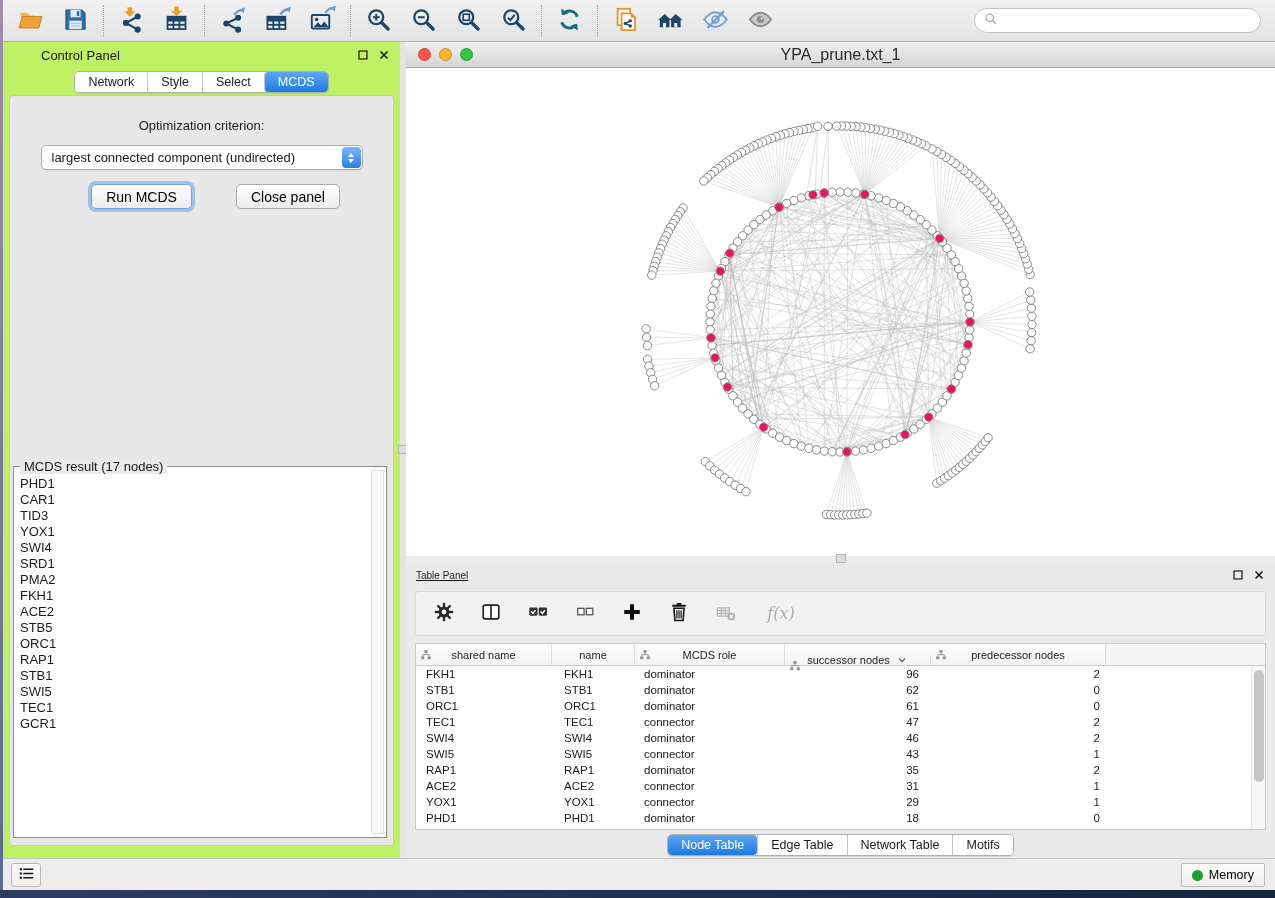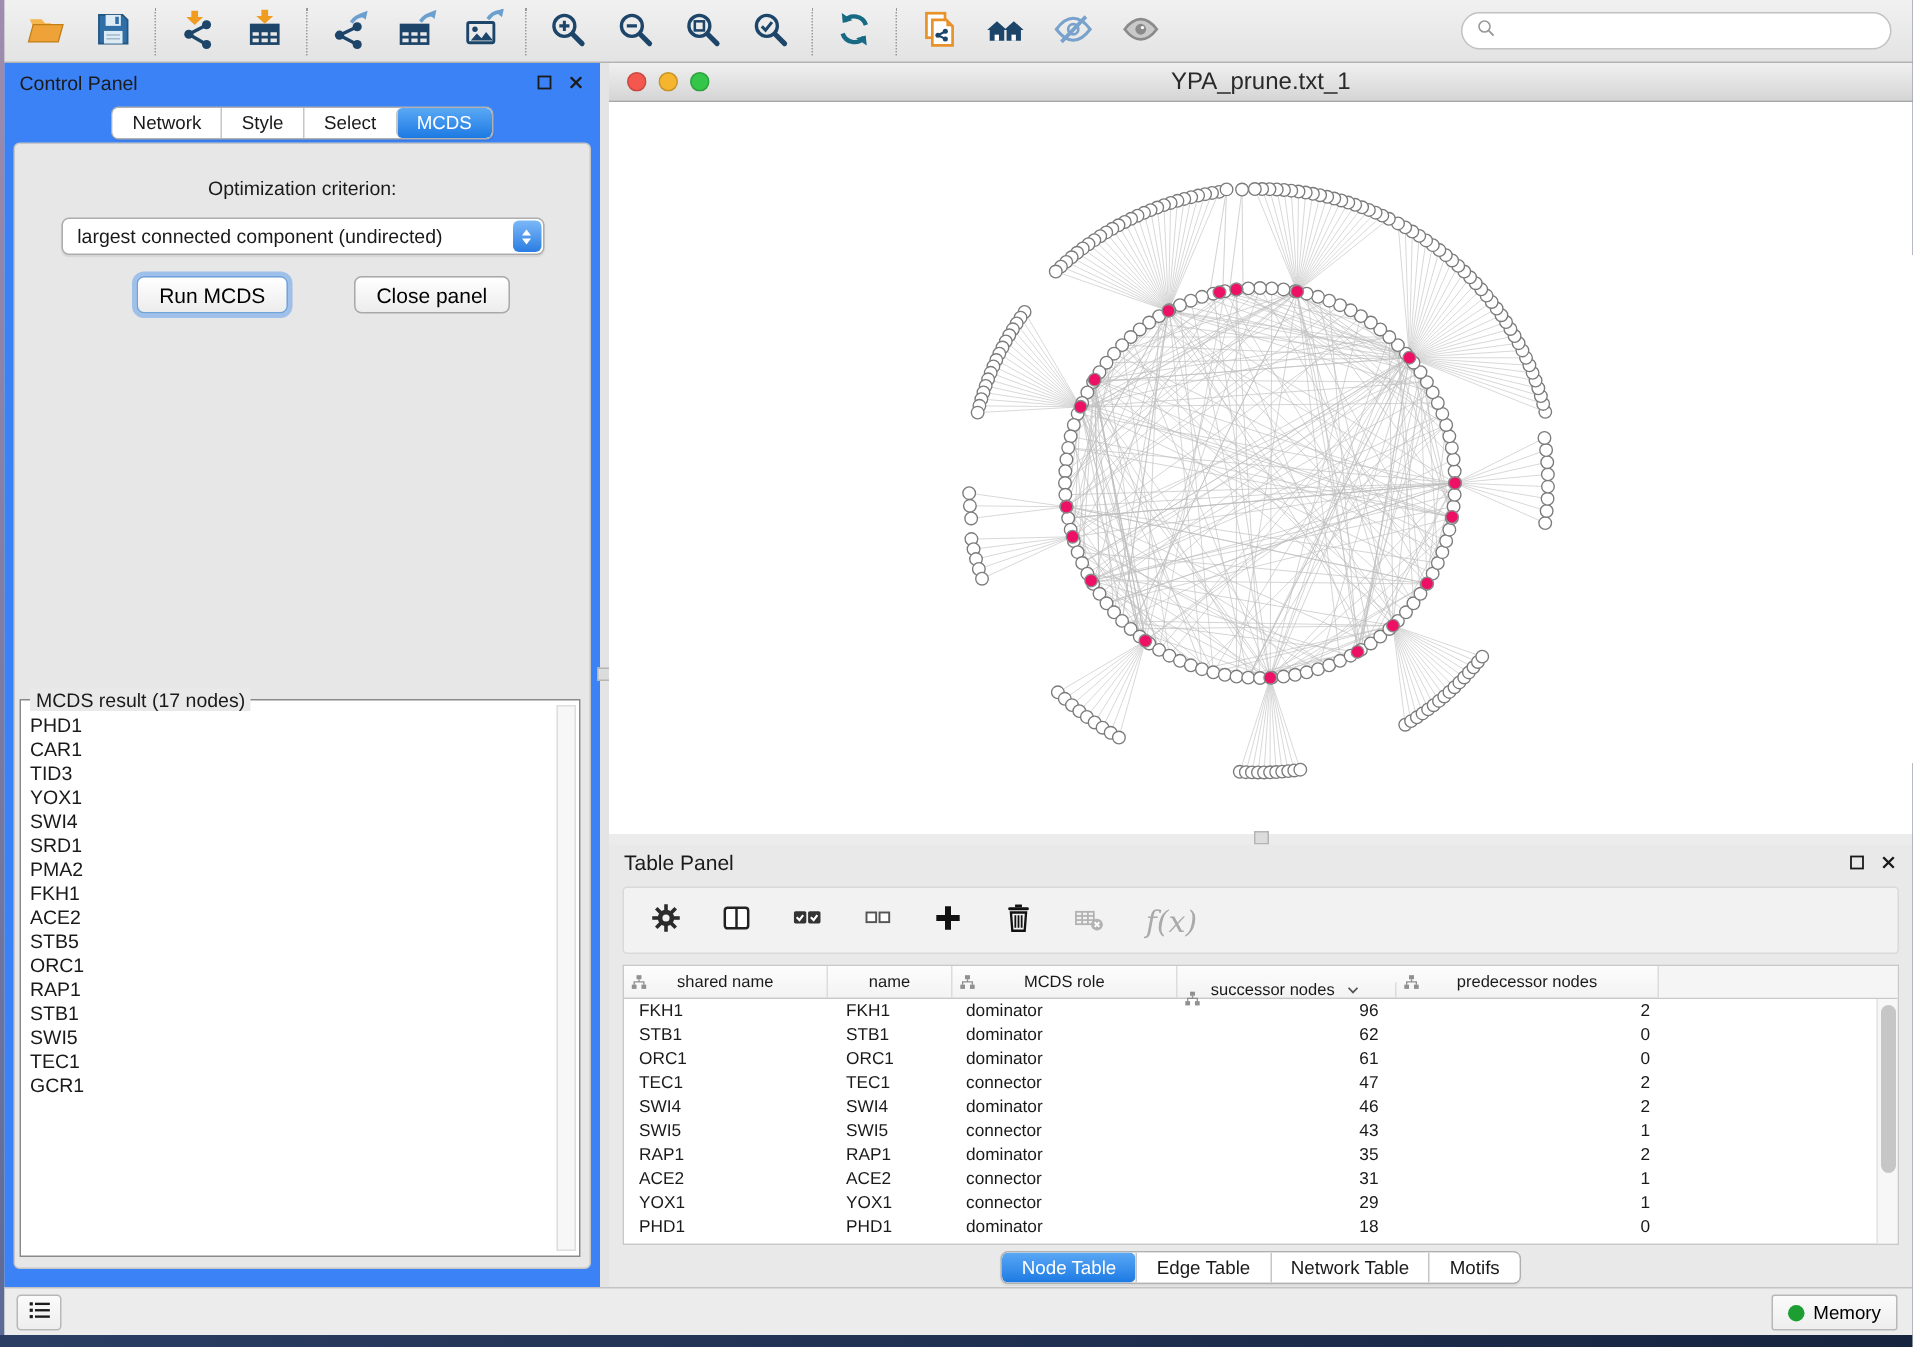--- a/index.html
+++ b/index.html
@@ -13,21 +13,21 @@
   .tgroups { display:flex; align-items:center; height:100%; }
   .tgroup { display:flex; align-items:center; gap:16px; padding:0 13px; }
   .tsep { width:0; height:32px; border-left:1px dotted #9a9a9a; }
   .tbtn { width:29px; height:29px; background:transparent; border:none; display:flex; align-items:center; justify-content:center; cursor:default; }
   .tbtn svg { width:27px; height:27px; }
   .searchbox { margin-left:auto; margin-right:14px; width:287px; height:25px; background:#fff; border:1px solid #c2c2c2; border-radius:13px; display:flex; align-items:center; padding:0 8px; }
   .searchbox svg { width:16px; height:16px; }
   .searchbox input { flex:1; border:none; outline:none; background:transparent; font-size:13px; font-family:"Liberation Sans",sans-serif; }
 
   
-  .control-panel { position:absolute; left:0; top:42px; width:397px; bottom:32px; background:#3b82f6; }
+  .control-panel { position:absolute; left:0; top:42px; width:397px; bottom:32px; background:#bef264;padding-left:28px; }
   .cp-header { height:26px; display:flex; align-items:center; }
   .cp-title { padding-left:10px; font-size:13px; }
   .win-icons { margin-left:auto; display:flex; align-items:center; gap:9px; padding-right:10px; }
   .win-icons span { display:inline-flex; width:12px; height:12px; }
   .win-icons svg { width:12px; height:12px; }
   .cp-tabs { position:absolute; left:0; right:0; top:29px; display:flex; justify-content:center; z-index:3; }
   .cp-body { position:absolute; left:6px; right:6px; top:53px; bottom:12px; background:#e7e7e7; border:1px solid #c6c6c6; border-radius:4px; }
   .opt-label { text-align:center; padding-top:22px; font-size:13px; }
   .combo { position:relative; width:322px; height:25px; margin:12px auto 0; background:#fff; border:1px solid #adadad; border-radius:5px; box-shadow:0 1px 1px rgba(0,0,0,.08); }
   .combo-text { line-height:23px; padding-left:10px; font-size:13px; white-space:nowrap; }
@@ -52,26 +52,26 @@
   .net-window { position:absolute; left:403px; top:42px; width:869px; height:521px; }
   .net-title { position:absolute; left:0; right:0; top:0; height:26px; background:linear-gradient(#f0f0f0,#d5d5d5); border-bottom:1px solid #a8a8a8; }
   .lights { position:absolute; left:12px; top:6px; display:flex; gap:8px; }
   .light { width:13px; height:13px; border-radius:50%; }
   .net-title-text { text-align:center; line-height:25px; font-size:16px; color:#2a2a2a; }
   .net-canvas { position:absolute; left:0; top:26px; right:0; height:488px; background:#fff; }
 
   
   .table-panel { position:absolute; left:403px; top:563px; width:869px; height:295px; background:#e9e9e9; }
   .tp-header { height:24px; display:flex; align-items:center; }
-  .tp-title { padding-left:10px; font-size:14px; }
+  .tp-title { padding-left:10px; font-size:10px;text-decoration:underline; }
   .tp-toolbar { position:absolute; left:9px; right:9px; top:28px; height:45px; background:#f2f2f2; border:1px solid #d9d9d9; border-radius:3px; display:flex; align-items:center; gap:24px; padding-left:16px; }
   .ttool { width:23px; height:23px; display:flex; align-items:center; justify-content:center; background:none; border:none; }
   .ttool svg { width:22px; height:22px; }
   .ttool.disabled { opacity:.85; }
-  .fx { font-family:"DejaVu Serif", serif; font-style:italic; color:#9e9e9e; font-size:20px; }
+  .fx { font-family:"DejaVu Serif", serif; font-style:italic; color:#9e9e9e; font-size:16px; }
   .ntable { position:absolute; left:9px; right:9px; top:80px; height:187px; background:#fff; border:1px solid #c9c9c9; overflow:hidden; }
   .thead { display:flex; height:22px; background:linear-gradient(#fdfdfd,#f3f3f3); border-bottom:1px solid #c9c9c9; }
   .th { position:relative; display:flex; align-items:center; justify-content:center; font-size:11px; border-right:1px solid #dcdcdc; }
   .th .tree { position:absolute; left:4px; top:5px; width:12px; height:12px; }
   .th .tree svg { width:12px; height:12px; }
   .th .sortchev { display:inline-flex; width:12px; height:12px; margin-left:6px; }
   .th.filler { flex:1; border-right:none; background:#f5f5f5; }
   .trow { display:flex; height:16px; line-height:16px; font-size:11.5px; }
   .td { overflow:hidden; white-space:nowrap; }
   .c0 { width:136px; padding-left:10px; }

